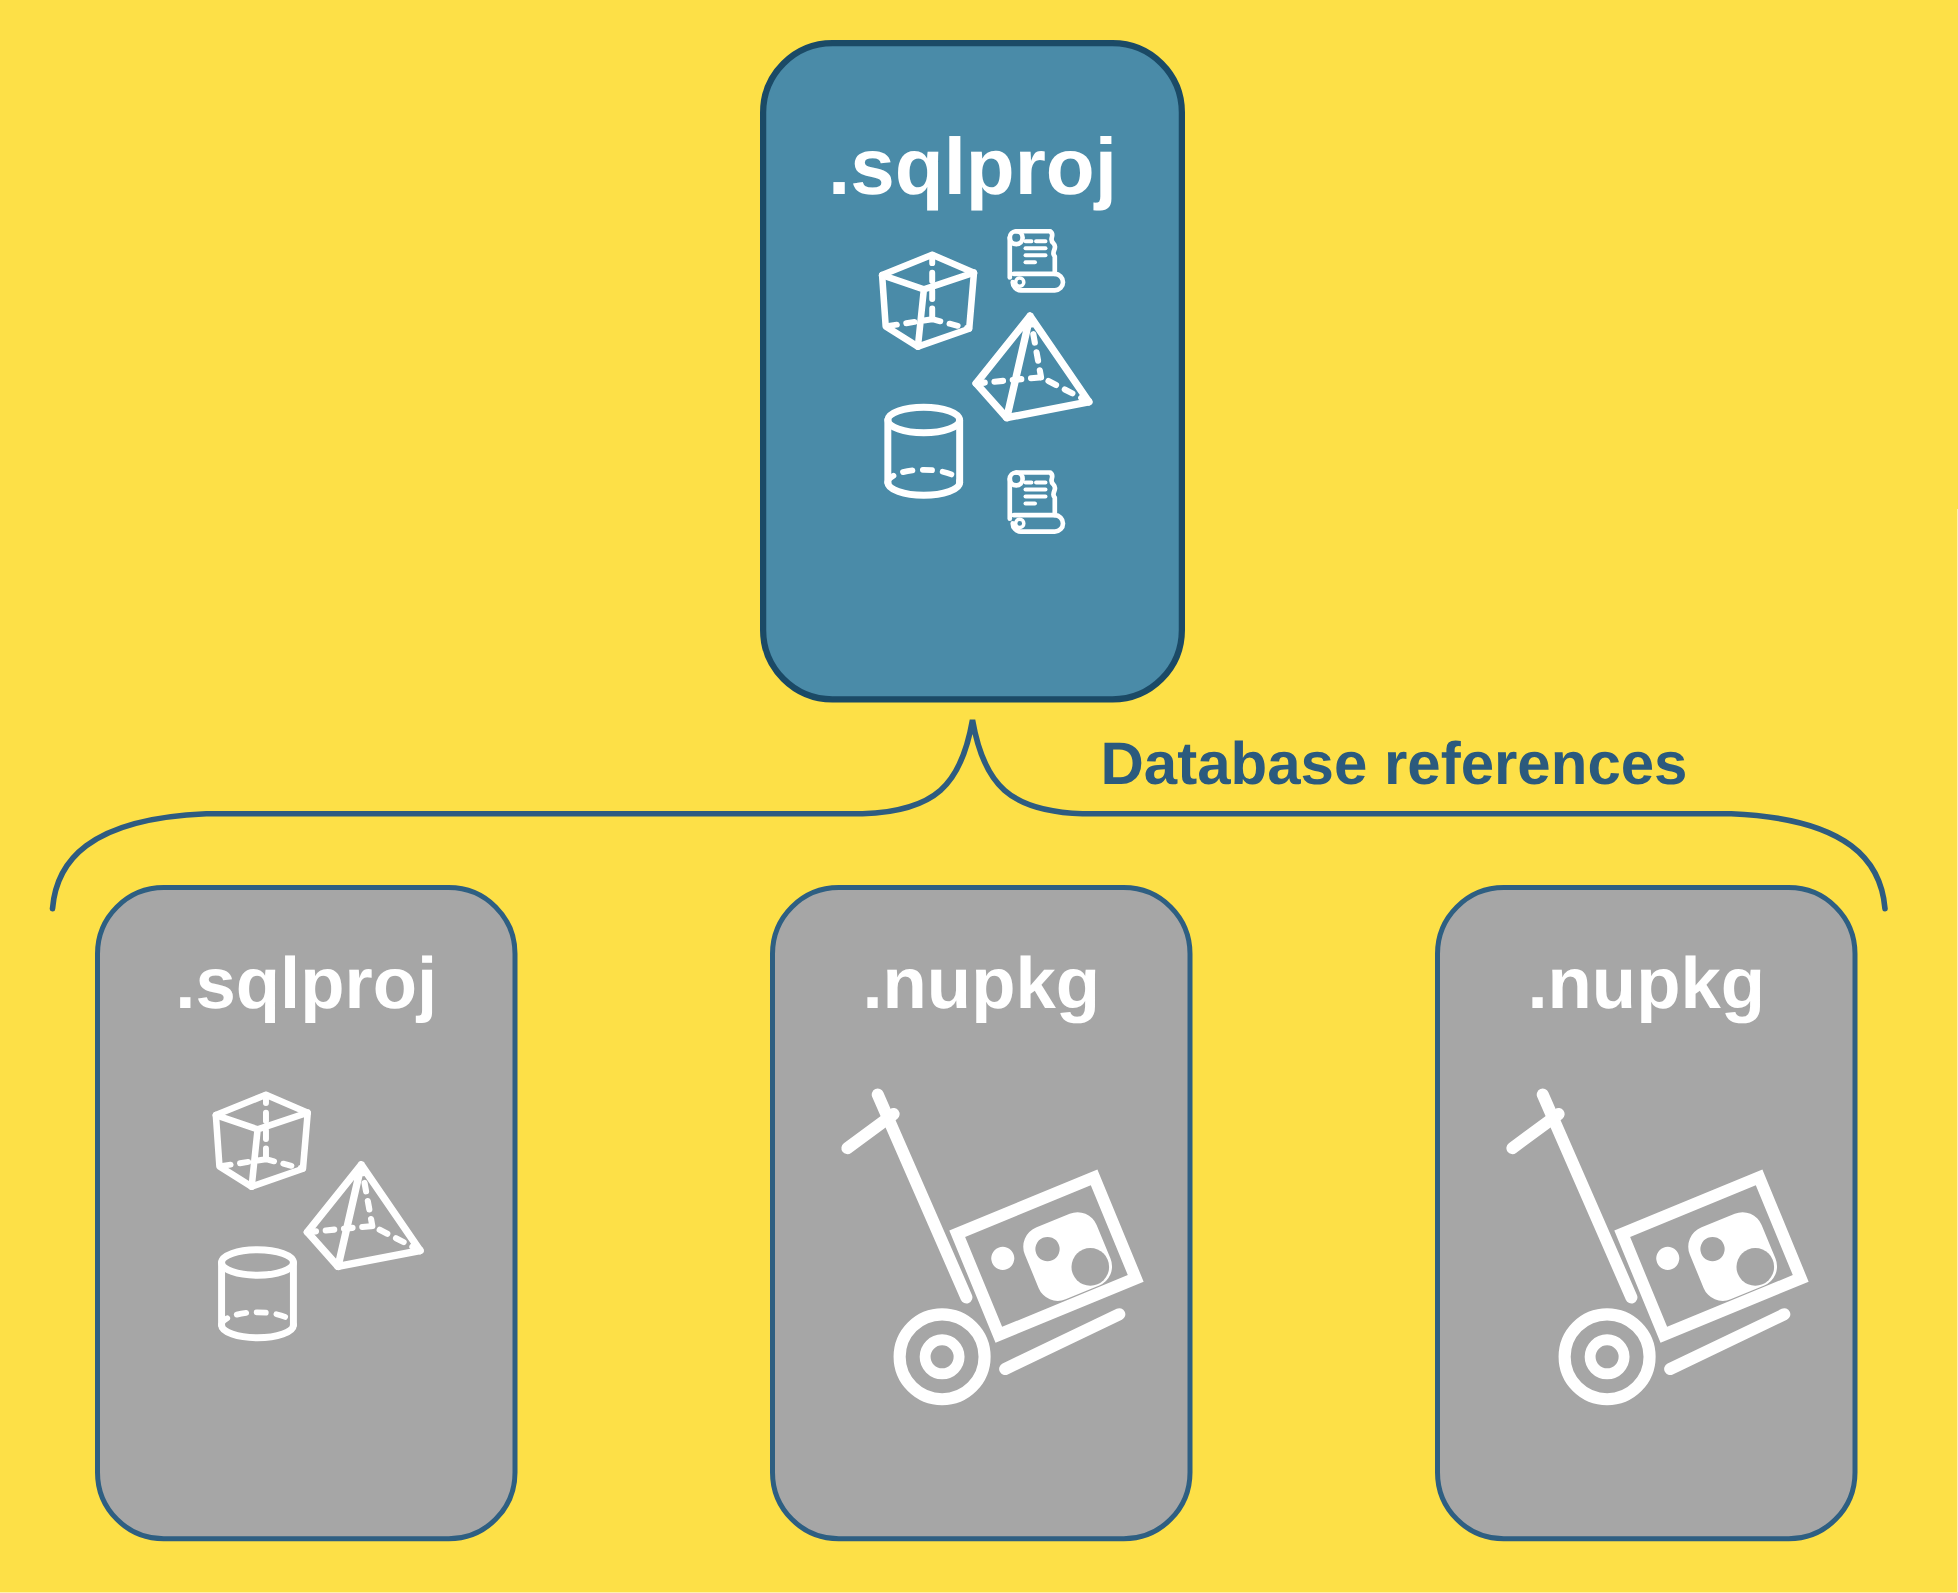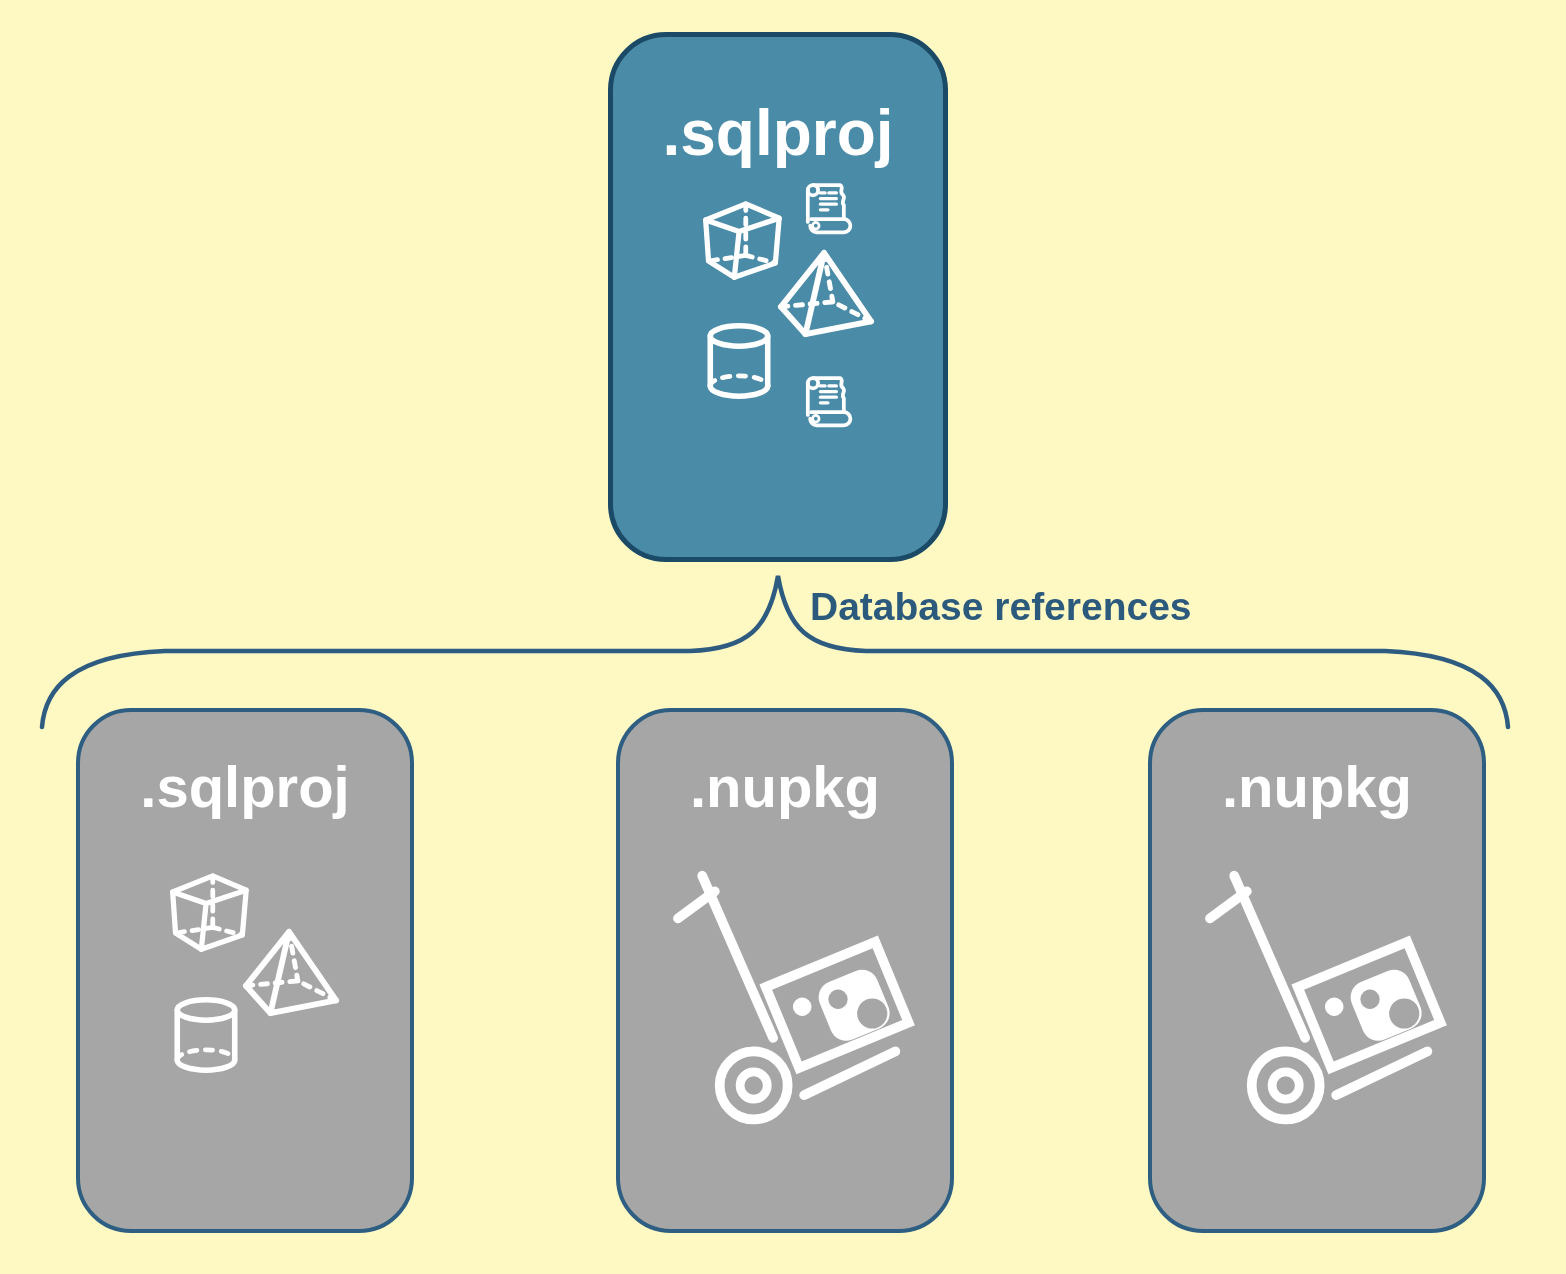--- a/index.html
+++ b/index.html
@@ -1,17 +1,17 @@
 <!DOCTYPE html>
 <html><head>
 <meta charset="utf-8">
 <style>
   html,body{margin:0;padding:0;background:#ffffff;}
   body{font-family:"Liberation Sans","DejaVu Sans",sans-serif;}
-  .canvas{position:relative;width:1566px;height:1274px;background:#fef9c3;overflow:hidden;}
+  .canvas{position:relative;width:1566px;height:1274px;background:#fde047;overflow:hidden;}
 
   .node{position:absolute;box-sizing:border-box;}
   .node-root{
     left:608px;top:32px;width:340px;height:530px;
     background:#4a8ba8;border:5px solid #1b4a66;border-radius:58px;
   }
   .node-child{
     top:708px;width:338px;height:525px;
     background:#a6a6a6;border:4px solid #2e5f82;border-radius:55px;
   }
@@ -43,22 +43,22 @@
   .node-child .icon-cylinder{left:88px;top:283px;width:76px;height:80px;}
 
   
   .node-child .icon-dolly{left:48px;top:155px;width:250px;height:266px;}
 
   .connector{position:absolute;left:30px;top:560px;width:1500px;height:185px;}
   .connector svg{display:block;overflow:visible;width:100%;height:100%;}
 
   .connector-label{
     position:absolute;left:810px;top:586px;width:540px;
-    text-align:left;color:#2b5a7d;font-weight:bold;
-    font-size:39px;line-height:1.1;white-space:nowrap;
+    text-align:right;color:#2b5a7d;font-weight:bold;
+    font-size:48px;line-height:1.1;white-space:nowrap;
   }
 </style>
 </head>
 <body>
 
 <svg width="0" height="0" style="position:absolute">
   <defs>
 
     <symbol id="sym-cube" viewBox="-4 -4 92 88">
       <g fill="none" stroke="#ffffff" stroke-width="5.5" stroke-linejoin="round" stroke-linecap="round">

